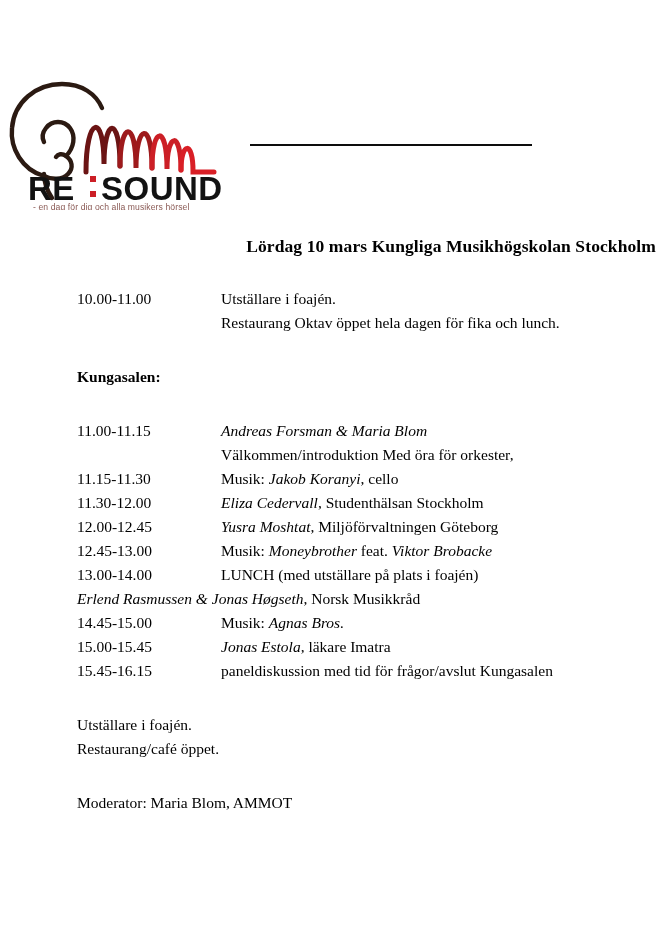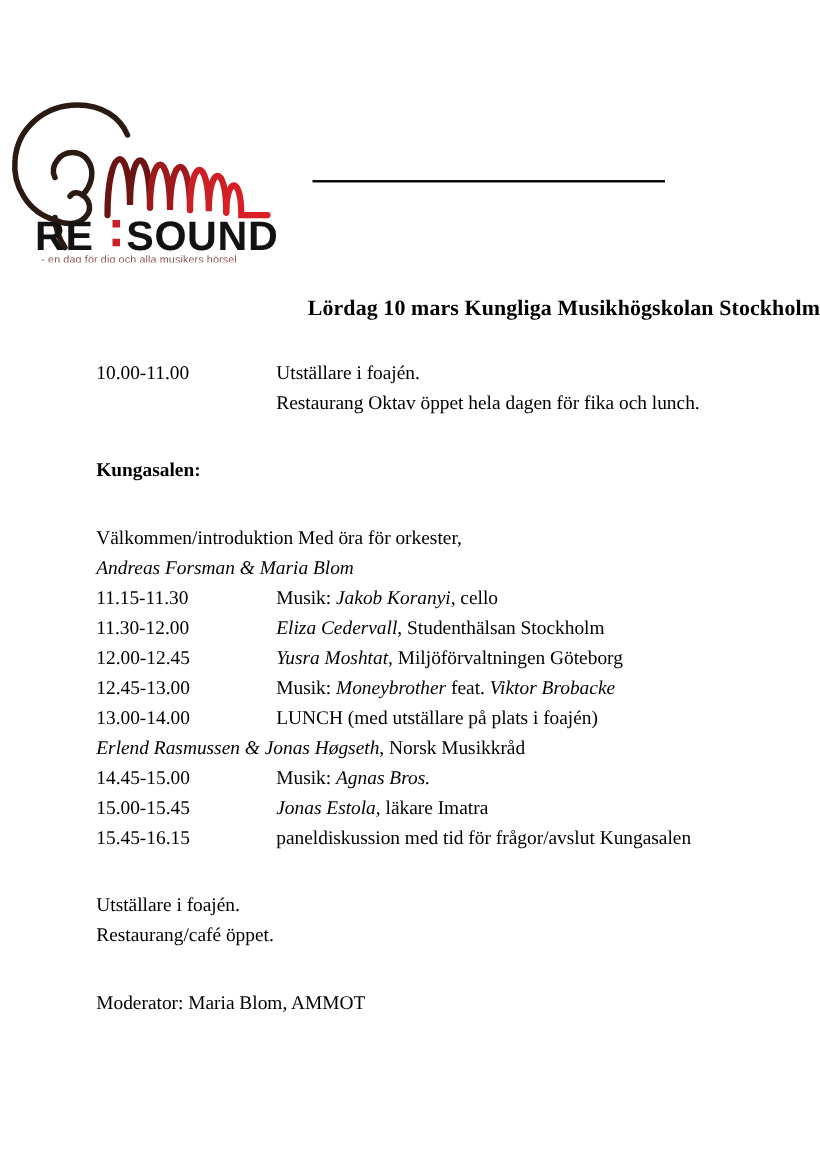--- a/index.html
+++ b/index.html
@@ -125,23 +125,24 @@
       </div>
     </div>
 
     <div class="gap-md"></div>
 
     <div class="section-heading">Kungasalen:</div>
 
     <div class="gap-md"></div>
 
     <div class="block">
+      <div class="time">11.00-11.15</div>
       <div class="desc">
+        <span class="line it">Andreas Forsman &amp; Maria Blom</span>
         <span class="line">Välkommen/introduktion Med öra för orkester,</span>
-        <span class="line it">Andreas Forsman &amp; Maria Blom</span>
       </div>
     </div>
 
     <div class="block">
       <div class="time">11.15-11.30</div>
       <div class="desc"><span>Musik: </span><span class="it">Jakob Koranyi</span><span>, cello</span></div>
     </div>
 
     <div class="block">
       <div class="time">11.30-12.00</div>

